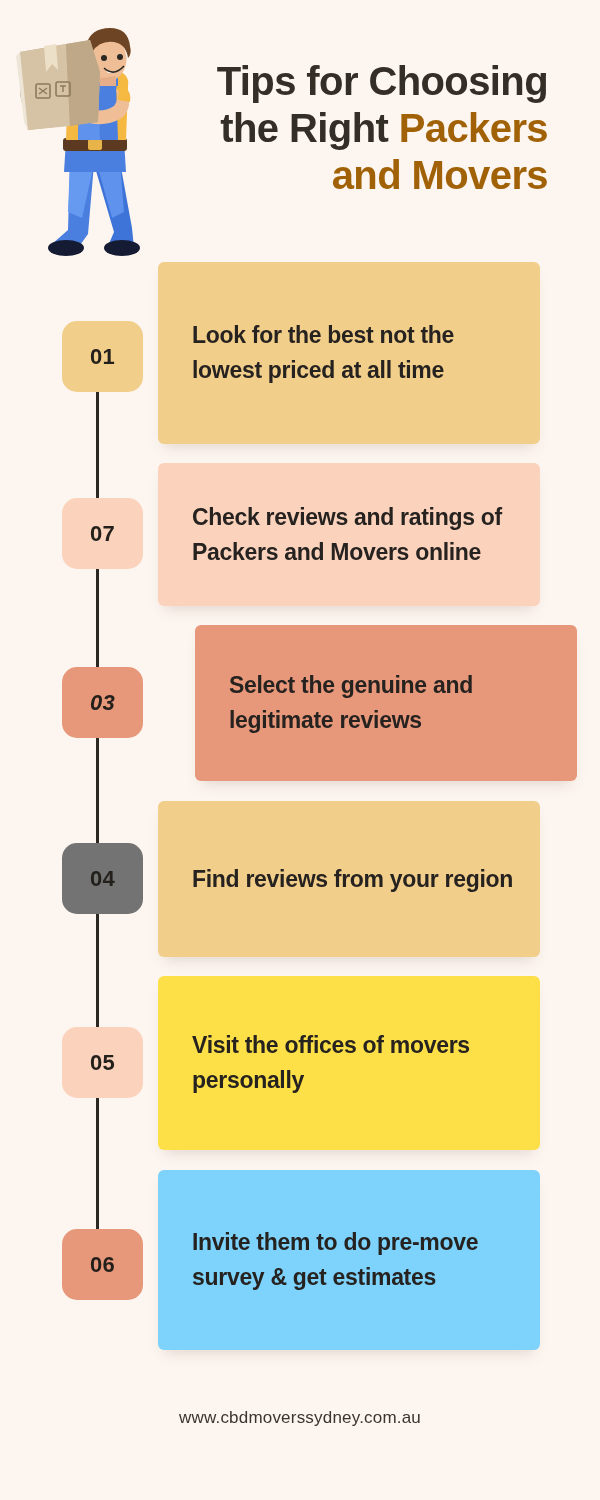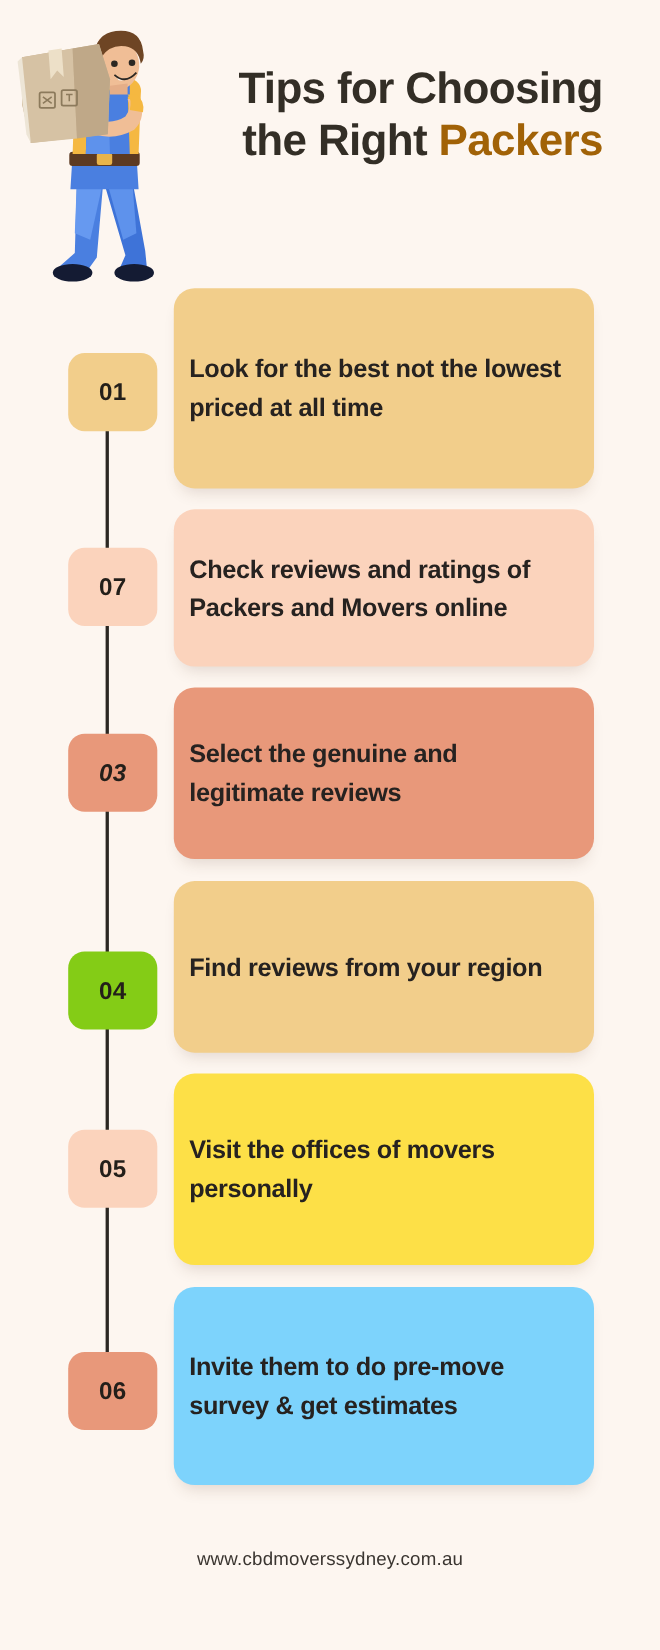--- a/index.html
+++ b/index.html
@@ -34,23 +34,23 @@
     position:absolute; left:62px;
     width:81px; height:71px;
     border-radius:15px;
     display:flex; align-items:center; justify-content:center;
     font-size:22px; font-weight:bold; color:#231F1A;
     letter-spacing:0.3px;
     z-index:3;
   }
   .card {
     position:absolute; left:158px; width:382px;
-    border-radius:19px;
+    border-radius:6px;
     display:flex; align-items:center;
-    padding:0 22px 0 14px;
+    padding:0 22px 0 34px;
     box-shadow:0 9px 14px -6px rgba(90,60,40,0.17);
     z-index:2;
   }
   .card-text {
     font-size:23px; font-weight:bold; line-height:1.52;
     color:#262220; letter-spacing:-0.3px;
   }
 
   
   .footer {
@@ -123,41 +123,42 @@
         <rect x="28" y="62" width="14" height="14" rx="1.5" fill="none" stroke="#8C7A5C" stroke-width="1.6"></rect>
         <path d="M31 66 L39 72 M39 66 L31 72" stroke="#8C7A5C" stroke-width="1.4"></path>
         <rect x="48" y="60" width="14" height="14" rx="1.5" fill="none" stroke="#8C7A5C" stroke-width="1.6"></rect>
         <path d="M52 64 L58 64 M55 64 L55 70" stroke="#8C7A5C" stroke-width="1.4"></path>
       </g>
     </svg>
 
     <div class="title-block">
       <span class="title-line">Tips for Choosing</span>
       <span class="title-line"><span>the Right </span><span class="t-red">Packers</span></span>
+      <span class="title-line t-red">and Movers</span>
     </div>
   </div>
 
   <div class="connector"></div>
   <div id="steps-root">
       <div class="card" style="top: 262px; height: 182px; background: rgb(242, 206, 139);">
         <div class="card-text">Look for the best not the lowest priced at all time</div>
       </div>
       <div class="badge" style="top: 321px; background: rgb(242, 206, 139);">01</div>
       <div class="card" style="top: 463px; height: 143px; background: rgb(251, 211, 188);">
         <div class="card-text">Check reviews and ratings of Packers and Movers online</div>
       </div>
       <div class="badge" style="top: 498px; background: rgb(251, 211, 188);">07</div>
-      <div class="card" style="top: 625px; height: 156px; background: rgb(232, 152, 122);">
+      <div class="card" style="top: 625px; height: 156px; background: rgb(232, 152, 122); margin-left: 37px;">
         <div class="card-text">Select the genuine and legitimate reviews</div>
       </div>
       <div class="badge" style="top: 667px; background: rgb(232, 152, 122); font-style: italic;">03</div>
       <div class="card" style="top: 801px; height: 156px; background: rgb(242, 206, 139);">
         <div class="card-text">Find reviews from your region</div>
       </div>
-      <div class="badge" style="top: 865px; background: #84cc16;">04</div>
+      <div class="badge" style="top: 843px; background: #737373;">04</div>
       <div class="card" style="top: 976px; height: 174px; background: #fde047;">
         <div class="card-text">Visit the offices of movers personally</div>
       </div>
       <div class="badge" style="top: 1027px; background: rgb(251, 211, 188);">05</div>
       <div class="card" style="top: 1170px; height: 180px; background: #7dd3fc;">
         <div class="card-text">Invite them to do pre-move survey &amp; get estimates</div>
       </div>
       <div class="badge" style="top: 1229px; background: rgb(232, 152, 122);">06</div>
     </div>
 

